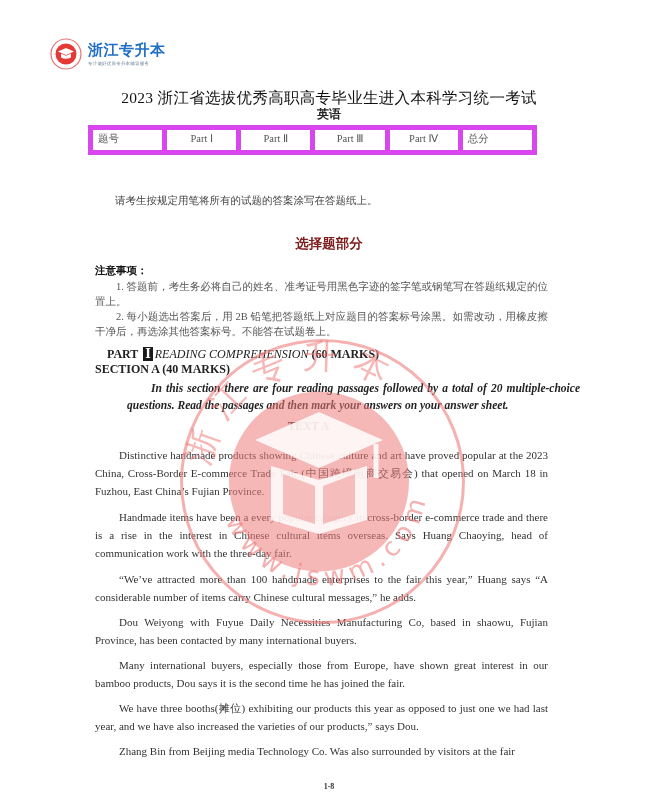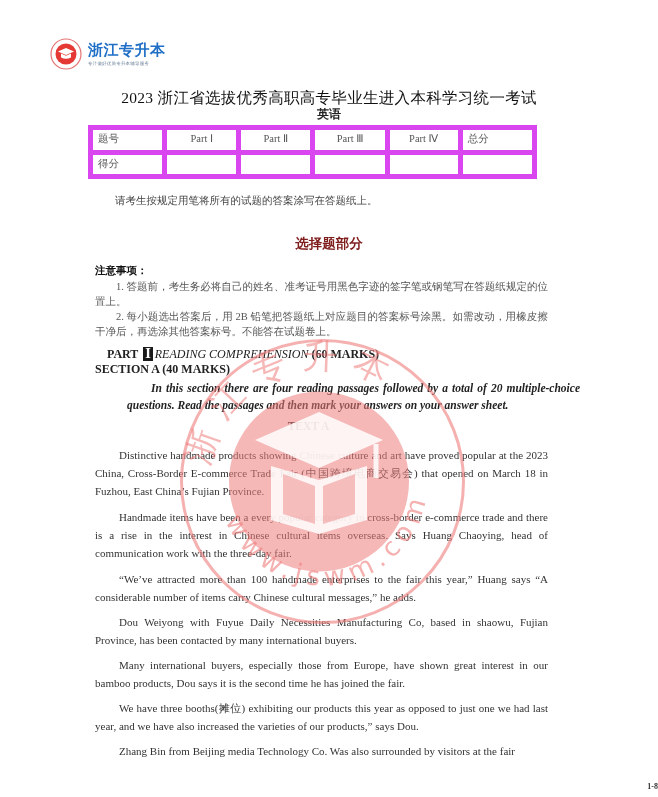--- a/index.html
+++ b/index.html
@@ -33,21 +33,21 @@
 
   .part { left: 95px; top: 347px; font-size: 12px; font-weight: bold; color: #222; white-space: nowrap; margin-left: 12px; }
   .part .badge { display: inline-block; background: #1a1a1a; color: #fff; padding: 0 2px; font-size: 12px; line-height: 14px; margin: 0 2px; }
   .part .it { font-style: italic; font-weight: normal; }
   .sectionA { left: 95px; top: 362px; font-size: 12px; font-weight: bold; color: #222; }
   .instr { left: 95px; width: 453px; top: 380px; font-size: 11.5px; font-style: italic; font-weight: bold; color: #222; line-height: 17px; text-indent: 24px; text-align: justify; margin-left: 32px; }
   .texta { left: 0; width: 617px; top: 420px; text-align: center; font-size: 11.5px; font-weight: bold; color: #222; }
 
   .p { left: 95px; width: 453px; font-size: 11px; color: #333; line-height: 18px; text-indent: 24px; text-align: justify; }
 
-  .pageno { left: 0; width: 658px; top: 782px; text-align: right; font-size: 8px; font-weight: bold; color: #333; }
+  .pageno { left: 0; width: 658px; top: 782px; text-align: center; font-size: 8px; font-weight: bold; color: #333; }
 
   .watermark { left: 179px; top: 338px; width: 287px; height: 287px; pointer-events: none; }
 </style>
 </head>
 <body>
 
 <div class="abs logo">
   <svg class="logo-badge" viewBox="0 0 32 32">
     <circle cx="16" cy="16" r="15" fill="#fff" stroke="#e57373" stroke-width="1.2"></circle>
     <circle cx="16" cy="16" r="10.5" fill="#e53935"></circle>
@@ -63,28 +63,20 @@
 
 <table class="score">
   <tbody>
       <tr class="h">
     <td style="width:75px">题号</td>
     <td class="c" style="width:75px">Part Ⅰ</td>
     <td class="c" style="width:75px">Part Ⅱ</td>
     <td class="c" style="width:75px">Part Ⅲ</td>
     <td class="c" style="width:74px">Part Ⅳ</td>
     <td style="width:75px">总分</td>
-  </tr>
-  <tr class="r2">
-    <td>得分</td>
-    <td></td>
-    <td></td>
-    <td></td>
-    <td></td>
-    <td></td>
   </tr>
 </tbody>
   </table>
 
 <div class="abs note">请考生按规定用笔将所有的试题的答案涂写在答题纸上。</div>
 
 <div class="abs sec-title">选择题部分</div>
 <div class="abs caution-h">注意事项：</div>
 <div class="abs para-cn" style="top:279px">1. 答题前，考生务必将自己的姓名、准考证号用黑色字迹的签字笔或钢笔写在答题纸规定的位置上。</div>
 <div class="abs para-cn" style="top:309px">2. 每小题选出答案后，用 2B 铅笔把答题纸上对应题目的答案标号涂黑。如需改动，用橡皮擦干净后，再选涂其他答案标号。不能答在试题卷上。</div>

